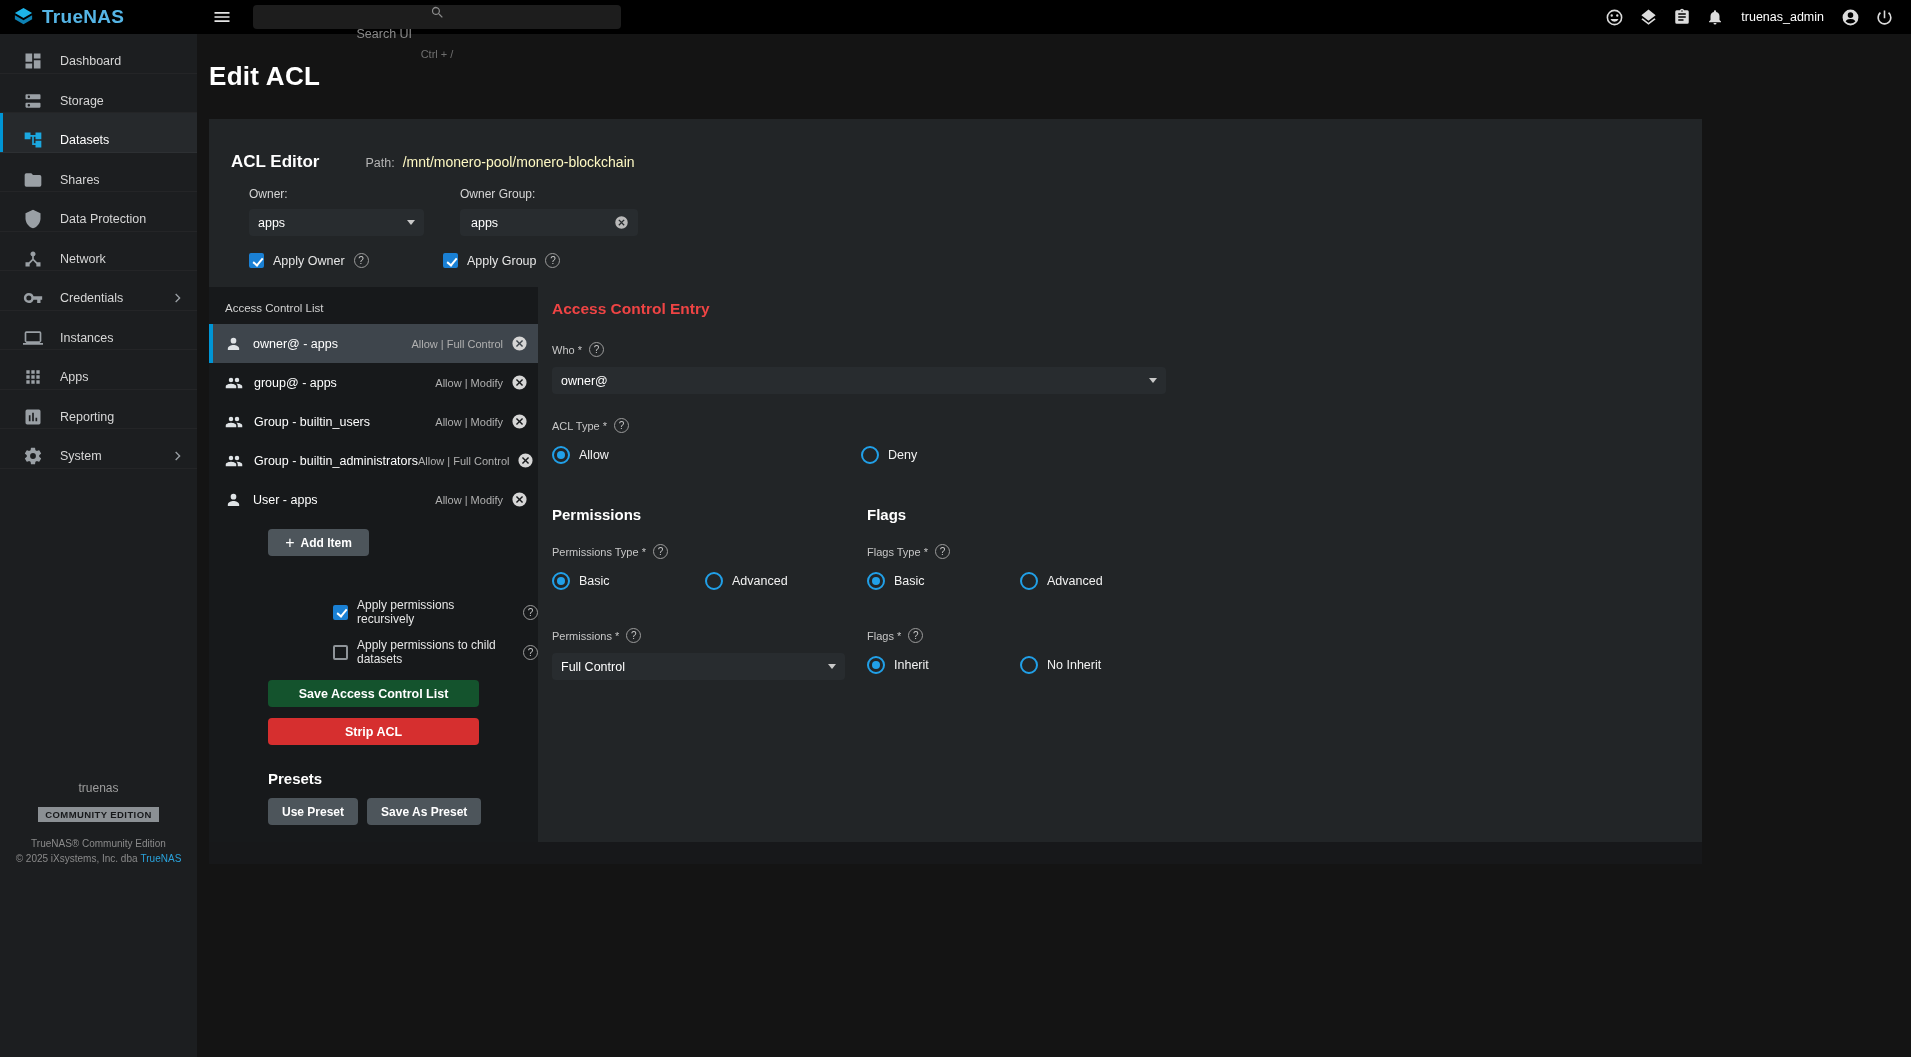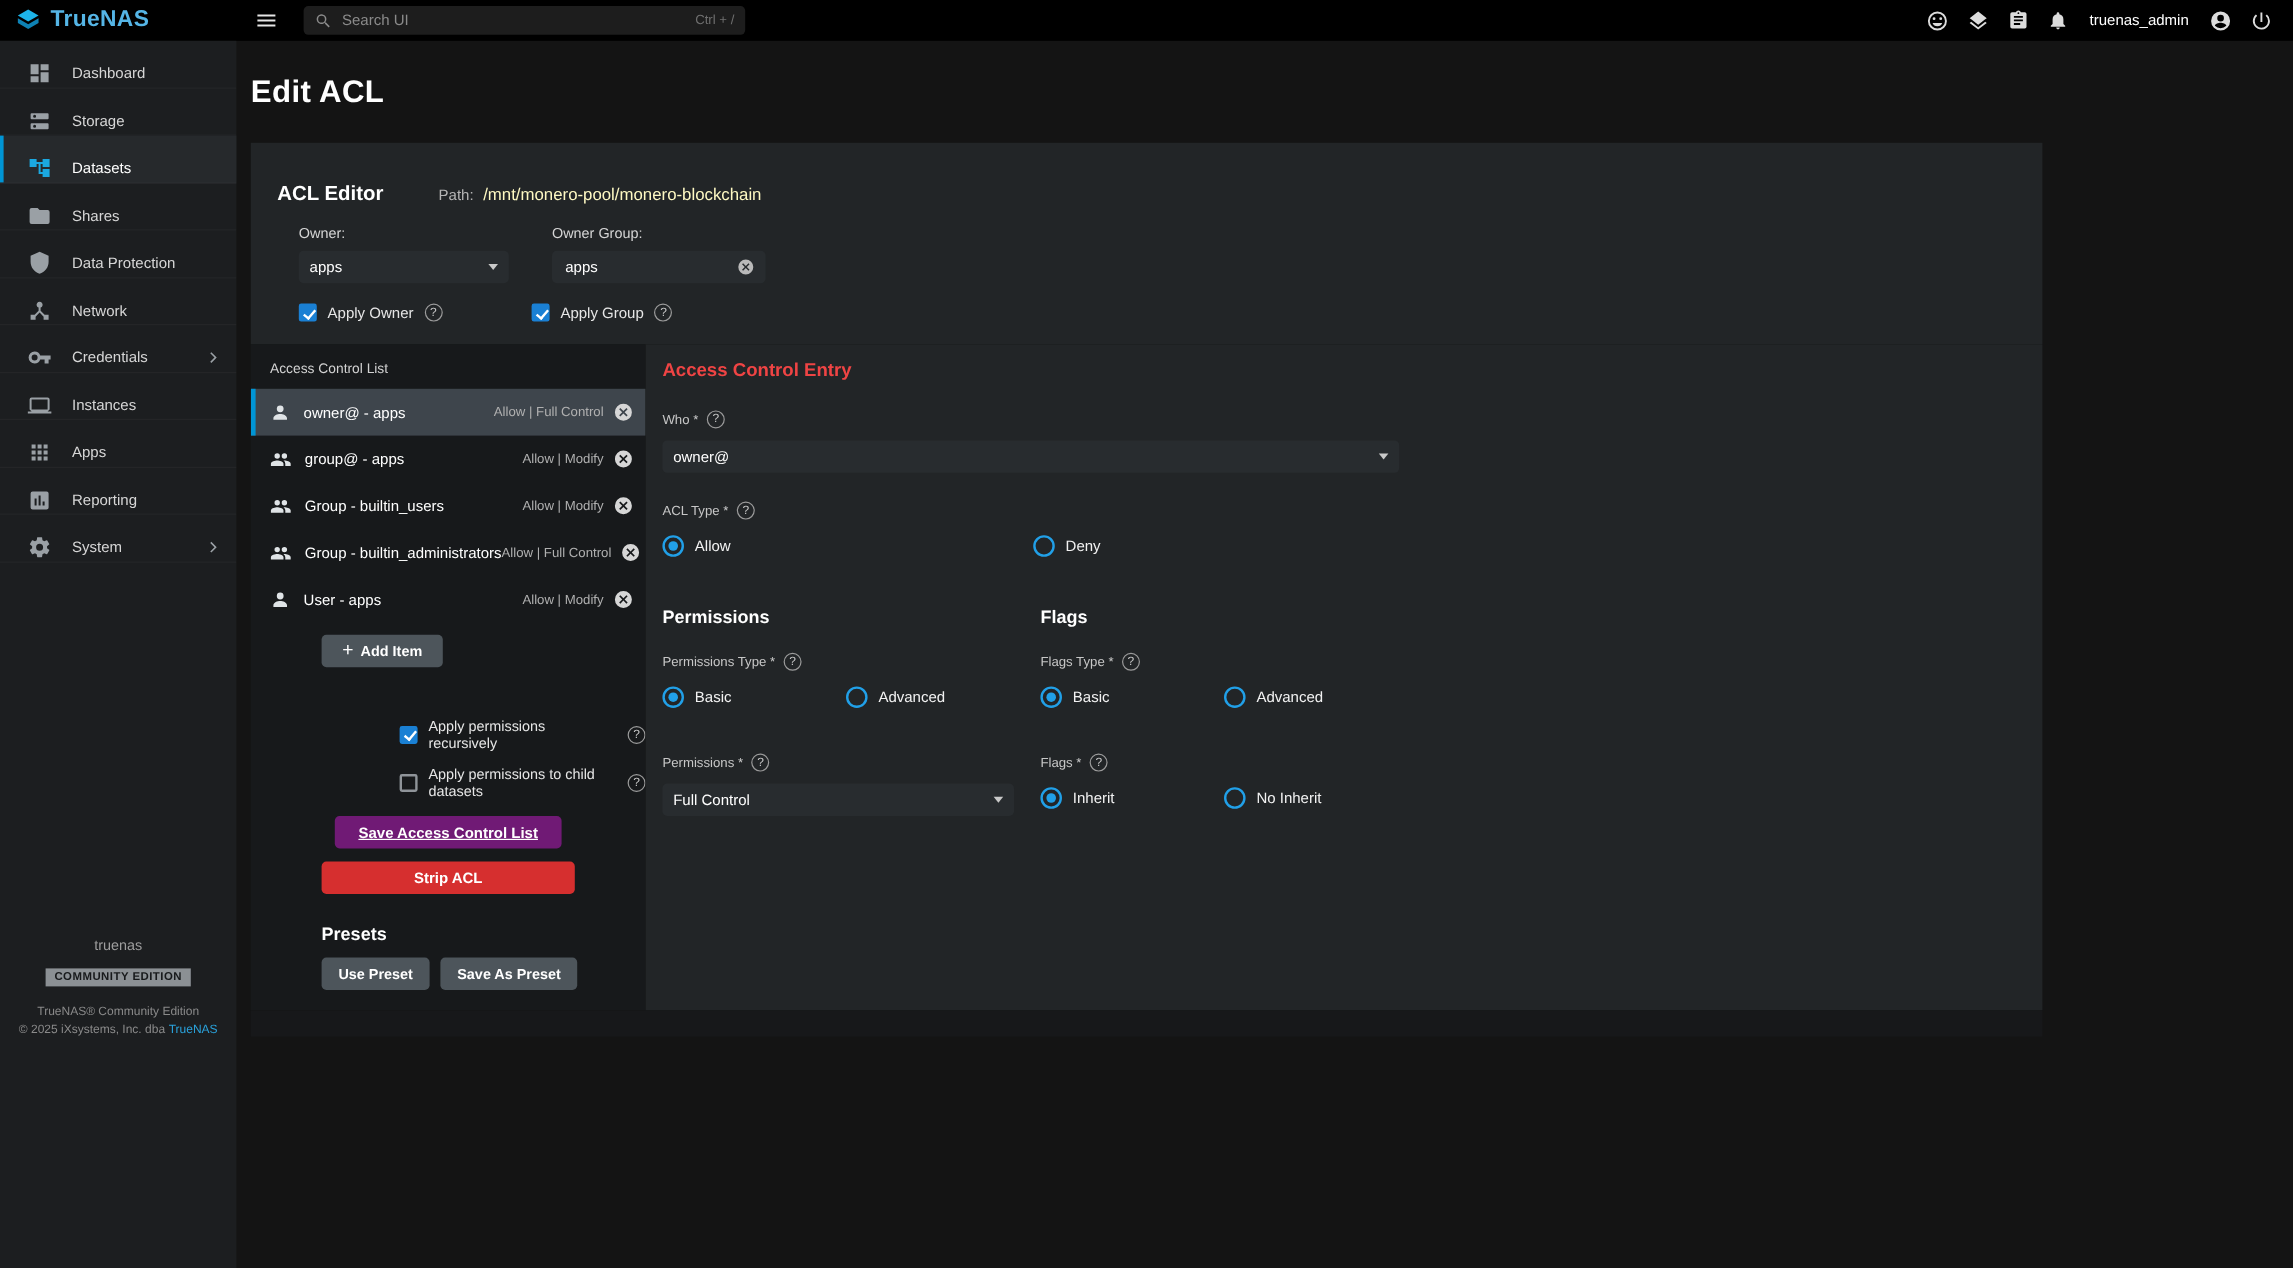--- a/index.html
+++ b/index.html
@@ -10,21 +10,21 @@
     font-family:"Liberation Sans", sans-serif;
   }
   .app { width:1911px; height:1057px; display:flex; flex-direction:column;justify-content:space-between; }
 
   
   .header { height:34px; background:#000; display:flex; align-items:center; flex-shrink:0; }
   .logo { width:197px; display:flex; align-items:center; gap:7px; padding-left:12px; flex-shrink:0; }
   .logo-text { font-size:19px; font-weight:700; color:#55b5e6; letter-spacing:.3px; }
   .hamburger { margin-left:15px; color:#e6e6e6; display:flex; cursor:pointer; }
   .search { margin-left:21px; width:368px; height:24px; background:#1d1d1d; border-radius:4px;
-            display:flex; align-items:center; padding:0 9px; gap:6px; }
+            display:flex; align-items:center; padding:0 9px; gap:6px;flex-direction:column; }
   .search .sicon { color:#8a8a8a; display:flex; }
   .search input { flex:1; background:transparent; border:0; outline:none; color:#ddd; font-size:12.5px; font-family:inherit; }
   .search input::placeholder { color:#8a8a8a; }
   .shortcut { color:#6f6f6f; font-size:11px; white-space:nowrap; }
   .header-right { margin-left:auto; display:flex; align-items:center; gap:15px; padding-right:17px; }
   .hicon { color:#dcdcdc; display:flex; cursor:pointer; }
   .username { font-size:12.5px; color:#fff; margin:0 2px; }
 
   
   .bodyrow { display:flex; flex:1; min-height:0; }
@@ -89,21 +89,21 @@
   .who-icon { color:#dfe3e6; display:flex; flex-shrink:0; }
   .acl-name { margin-left:11px; font-size:12.5px; color:#fff; white-space:nowrap; }
   .acl-perm { margin-left:auto; font-size:11px; color:#b0b0b0; white-space:nowrap; }
   .remove-btn { margin-left:8px; display:flex; cursor:pointer; flex-shrink:0; }
   .btn { border:0; border-radius:4px; color:#fff; font-weight:700; font-family:inherit; cursor:pointer;
          display:flex; align-items:center; justify-content:center; }
   .add-item-btn { margin:10px 0 0 59px; width:101px; height:27px; background:#4d555b; font-size:12px; gap:6px; }
   .plus { font-size:16px; font-weight:400; line-height:1; }
   .acl-options { margin:42px 0 0 124px; display:flex; flex-direction:column; gap:12px; }
   .acl-options .check-row { font-size:12px; }
-  .save-btn { margin:14px auto 0; width:189px; height:27px; background:#701a75; font-size:12.5px;text-decoration:underline; }
+  .save-btn { margin:14px auto 0; width:211px; height:27px; background:#14532d; font-size:12.5px; }
   .strip-btn { margin:11px auto 0; width:211px; height:27px; background:#d62f2f; font-size:12.5px; }
   .presets-h { margin:25px 0 0 59px; font-size:15px; font-weight:700; color:#fff; }
   .preset-row { margin:11px 0 0 59px; display:flex; gap:9px; }
   .preset-btn { height:27px; padding:0 14px; background:#4d555b; font-size:12px; }
 
   
   .ace-panel { background:#222527; padding:13px 20px 0 14px; }
   .ace-title { font-size:15.5px; font-weight:700; color:#ef4444; }
   .lbl-row { display:flex; align-items:center; gap:7px; font-size:11px; color:#c7c7c7; }
   .mt24 { margin-top:24px; } .mt13 { margin-top:13px; } .mt10 { margin-top:10px; }

